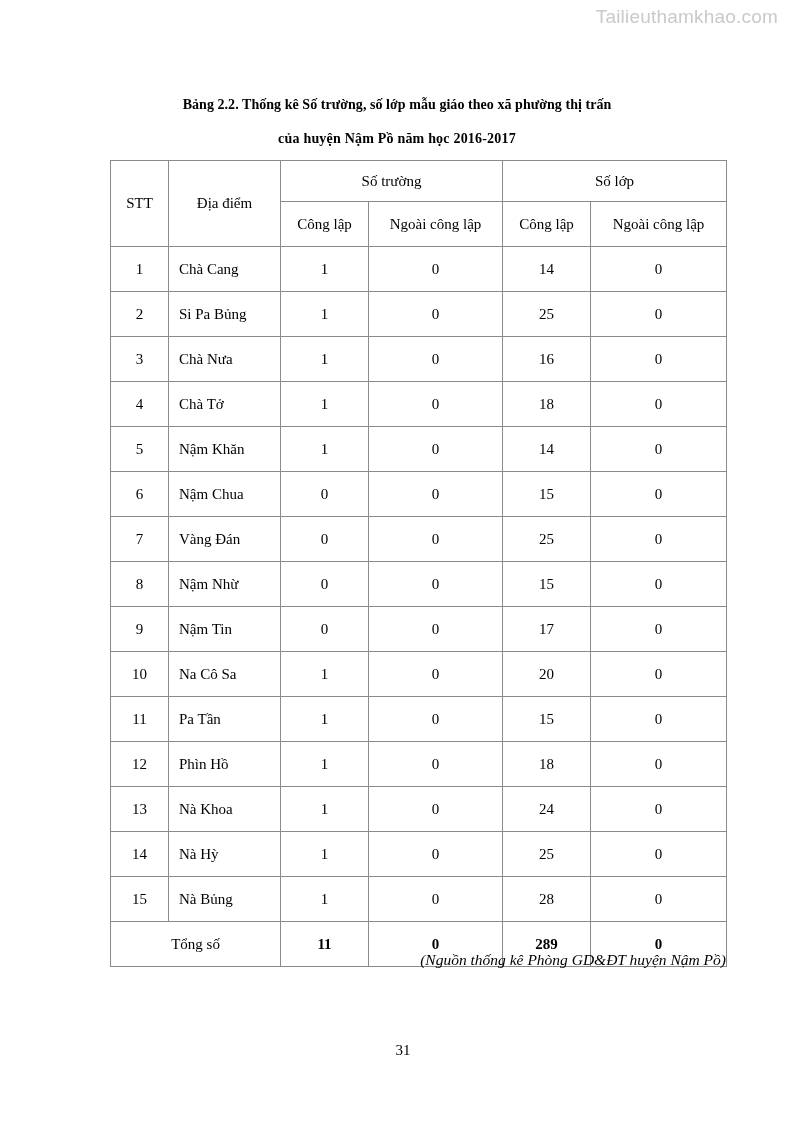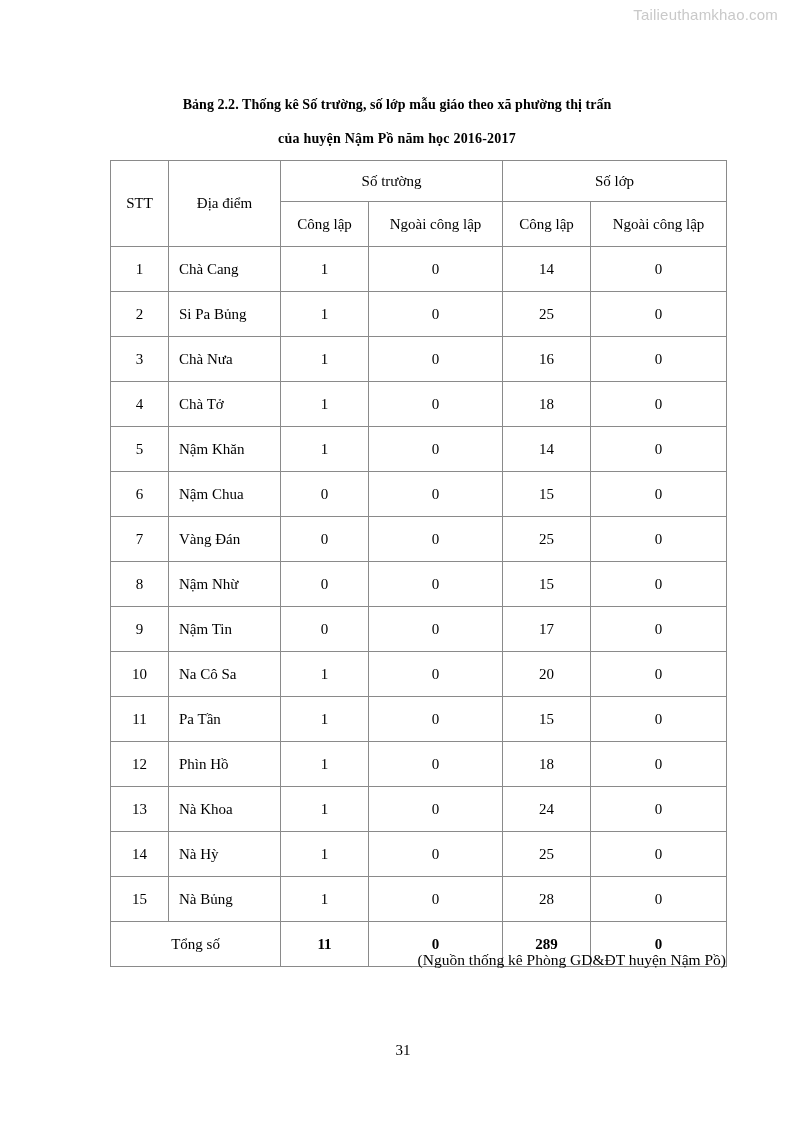--- a/index.html
+++ b/index.html
@@ -23,21 +23,21 @@
     height: 1123px;
     background: #ffffff;
   }
 
   
   .watermark {
     position: absolute;
     top: 6px;
     right: 16px;
     font-family: "Liberation Sans", "DejaVu Sans", sans-serif;
-    font-size: 15px;
+    font-size: 19px;
     letter-spacing: 0.2px;
     color: #c9c9c9;
     white-space: nowrap;
     user-select: none;
   }
 
   
   .title-block {
     position: absolute;
     left: 97px;
@@ -109,20 +109,21 @@
     font-weight: normal;
   }
 
   
   .source-note {
     position: absolute;
     left: 110px;
     top: 951px;
     width: 616px;
     text-align: right;
+    font-style: italic;
     font-size: 15.5px;
     white-space: nowrap;
   }
 
   
   .page-number {
     position: absolute;
     left: 0;
     top: 1042px;
     width: 794px;

